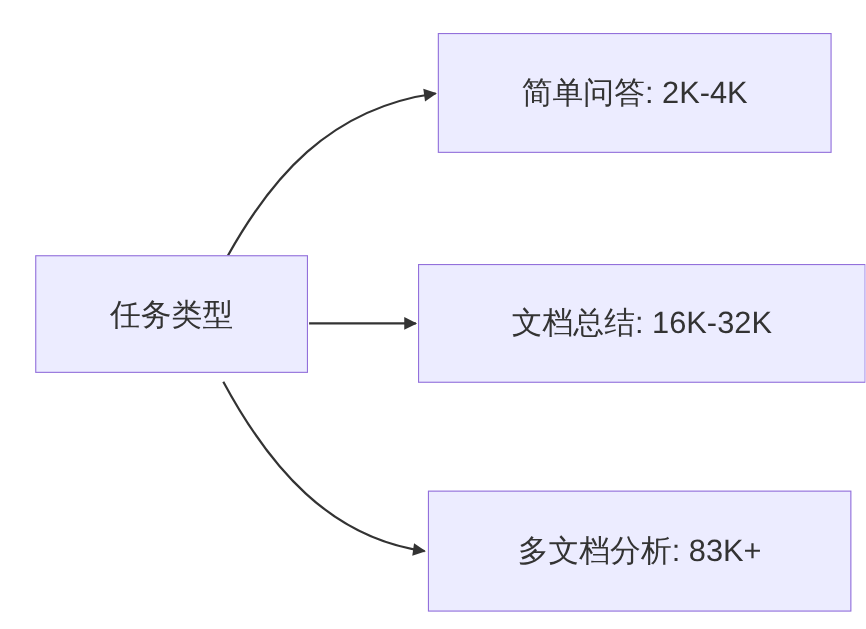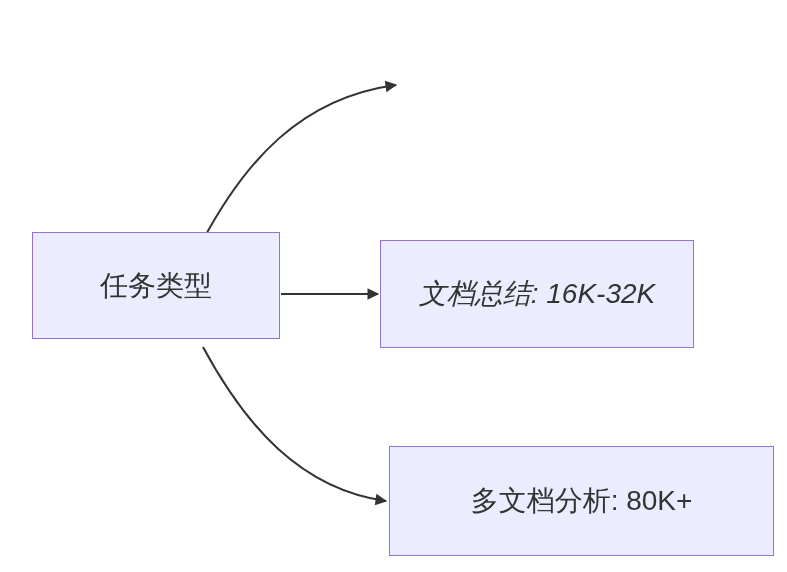--- a/index.html
+++ b/index.html
@@ -30,21 +30,21 @@
     display: flex;
     align-items: center;
     justify-content: center;
     color: #333333;
     font-size: 28px;
     line-height: 1.2;
     white-space: nowrap;
   }
   .node-root    { left: 32px;  top: 232px; width: 248px; height: 107px; }
   .node-qa      { left: 398px; top: 30px;  width: 358px; height: 109px; }
-  .node-summary { left: 380px; top: 240px; width: 314px; height: 108px; font-style: italic; }
+  .node-summary { left: 380px; top: 240px; width: 407px; height: 108px; }
   .node-multi   { left: 389px; top: 446px; width: 385px; height: 110px; }
   .edge {
     fill: none;
     stroke: #333333;
     stroke-width: 2px;
   }
 </style>
 </head>
 <body>
 
@@ -58,22 +58,25 @@
     </defs>
     <path class="edge" d="M 203 240 C 245 162, 300 98, 396 85" marker-end="url(#arrowhead)"></path>
     <path class="edge" d="M 281 294 L 378 294" marker-end="url(#arrowhead)"></path>
     <path class="edge" d="M 203 347 C 245 425, 300 489, 386 501" marker-end="url(#arrowhead)"></path>
   </svg>
 
   <div class="node node-root">
     <span>任务类型</span>
   </div>
 
+  <div class="node node-qa">
+    <span>简单问答: 2K-4K</span>
+  </div>
 
   <div class="node node-summary">
     <span>文档总结: 16K-32K</span>
   </div>
 
   <div class="node node-multi">
-    <span>多文档分析: 80K+</span>
+    <span>多文档分析: 83K+</span>
   </div>
 
 </div>
 
 </body></html>

